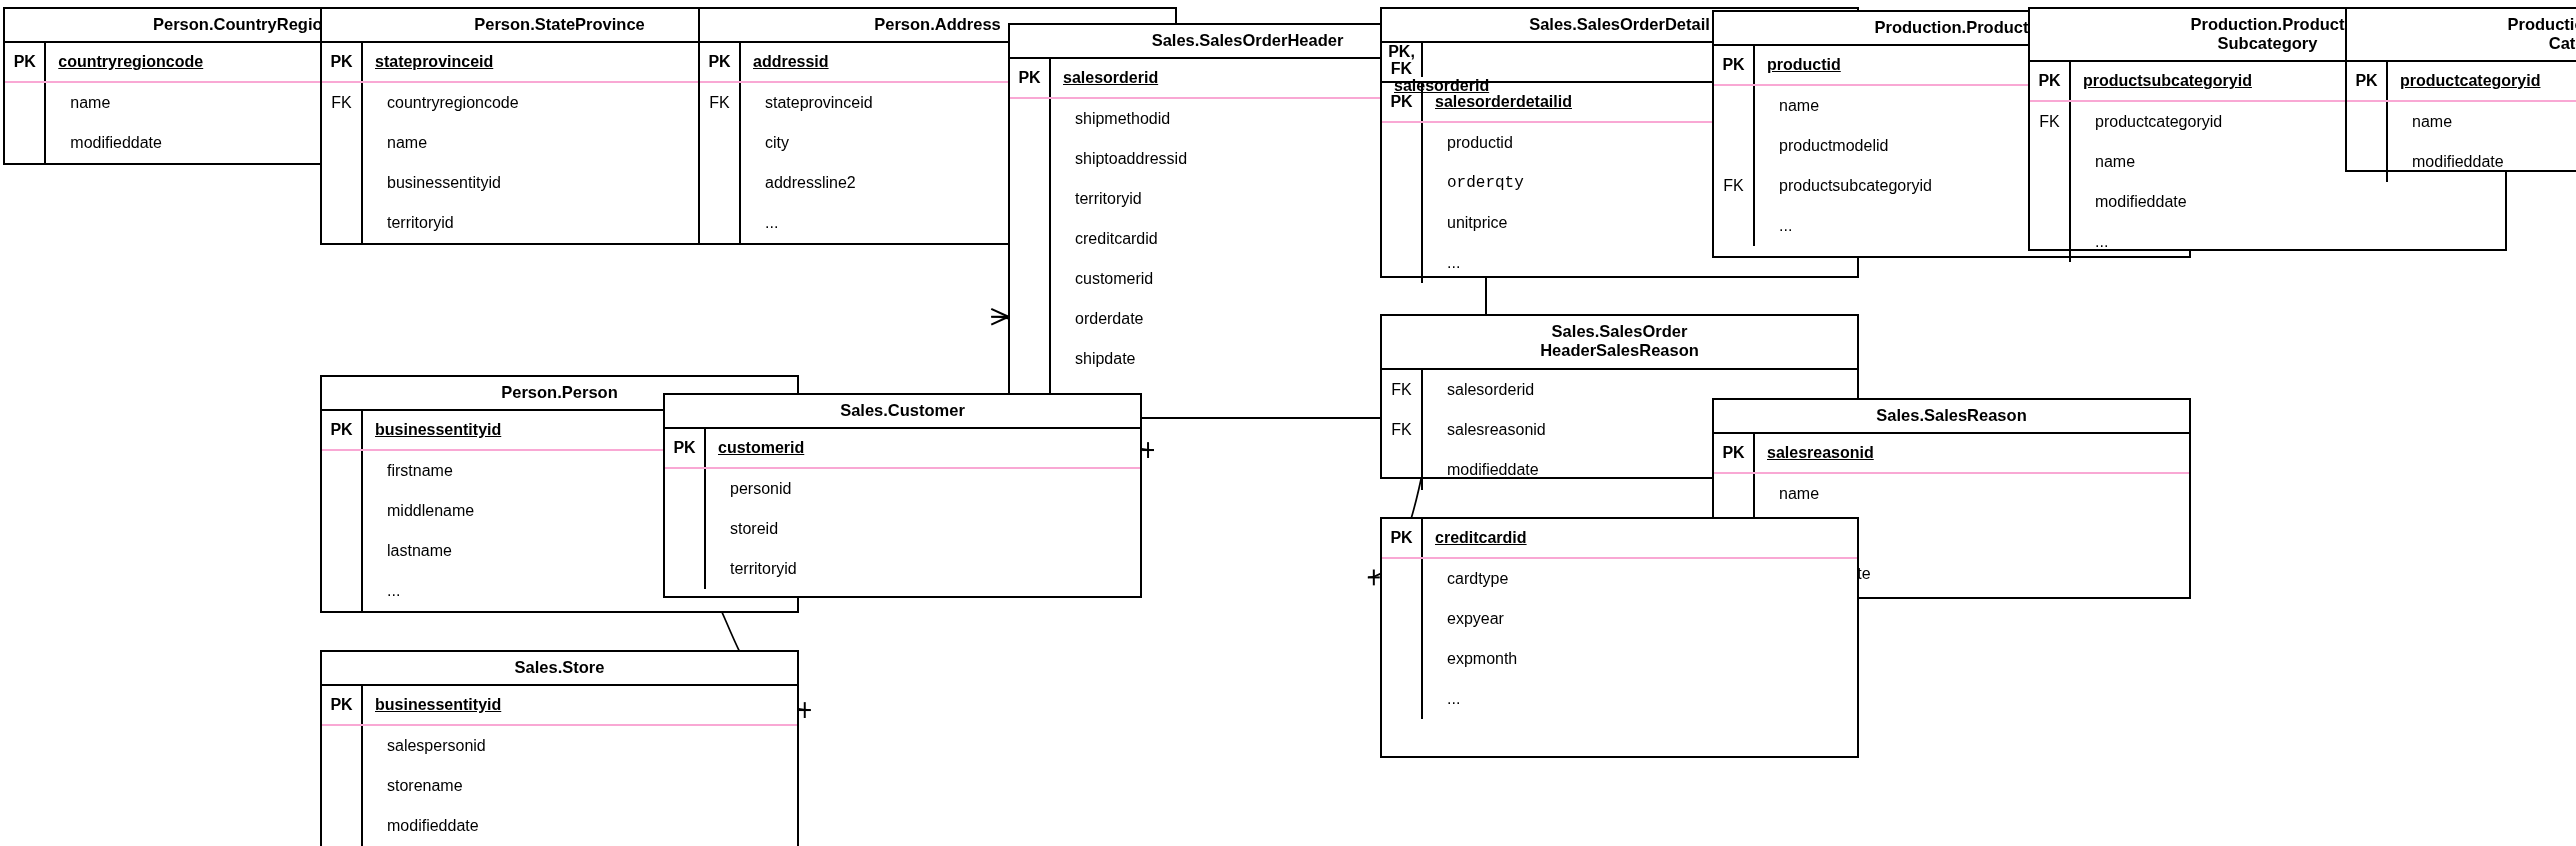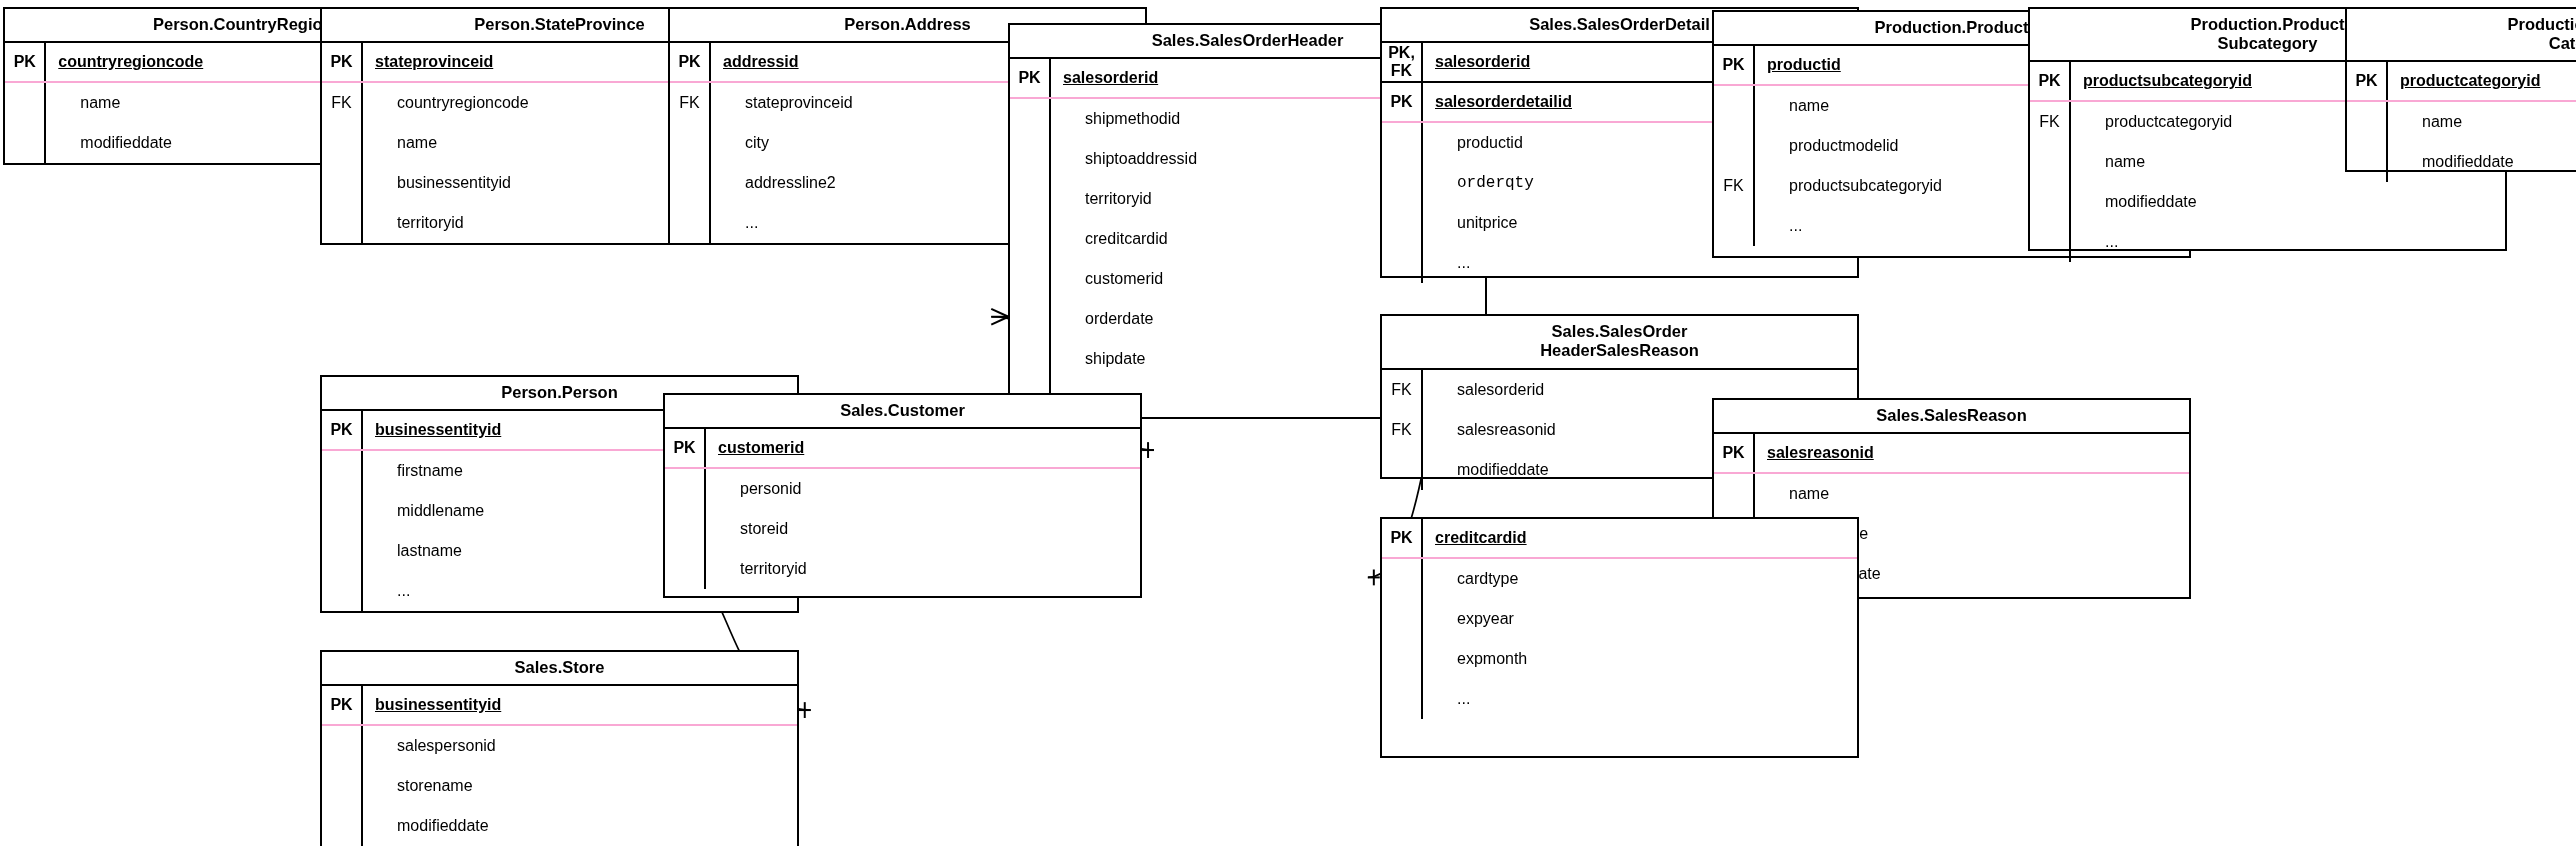--- a/index.html
+++ b/index.html
@@ -99,25 +99,24 @@
     display: flex;
     align-items: center;
     justify-content: center;
   }
   .plain-names {
     flex: 1 1 auto;
   }
   .plain-name {
     font-size: 16px;
     color: #000000;
-    padding-left: 0;
+    padding-left: 24px;
     display: flex;
     align-items: center;
     box-sizing: border-box;
-    margin-left: 34px;
   }
   .edge-path {
     fill: none;
     stroke: #000000;
     stroke-width: 2.6;
   }
   .marker-line {
     stroke: #000000;
     stroke-width: 3;
     fill: none;
@@ -246,21 +245,21 @@
             </div>
             <div class="plain-names">
               <div class="plain-name" style="height: 40px;">countryregioncode</div>
               <div class="plain-name" style="height: 40px;">name</div>
               <div class="plain-name" style="height: 40px;">businessentityid</div>
               <div class="plain-name" style="height: 40px;">territoryid</div>
             </div>
           </div>
         </div>
       </div>
-      <div class="entity" style="left: 668px; top: 6.6px; width: 479px; height: 238px;">
+      <div class="entity" style="left: 698px; top: 6.6px; width: 479px; height: 238px;">
         <div class="ent-title">Person.Address</div>
         <div class="ent-body">
           <div class="attr-row keygroup" style="height: 40px;">
             <div class="key-cell bold">PK</div>
             <div class="name-cell pk">addressid</div>
           </div>
           <div class="plain-block">
             <div class="plain-key">
               <div class="plain-key-inner" style="height: 40px;">FK</div>
               <div class="plain-key-inner" style="height: 40px;"></div>
@@ -303,21 +302,21 @@
               <div class="plain-name" style="height: 40px;">orderdate</div>
               <div class="plain-name" style="height: 40px;">shipdate</div>
               <div class="plain-name" style="height: 40px;">...</div>
             </div>
           </div>
         </div>
       </div>
       <div class="entity" style="left: 1380px; top: 6.6px; width: 479px; height: 271px;">
         <div class="ent-title">Sales.SalesOrderDetail</div>
         <div class="ent-body">
-          <div class="attr-row" style="height: 40px; border-bottom: 2px solid rgb(0, 0, 0);">
+          <div class="attr-row" style="height: 40px; border-bottom: 2px solid rgb(0, 0, 0); flex-direction: column;">
             <div class="key-cell bold">PK,
 FK</div>
             <div class="name-cell pk">salesorderid</div>
           </div>
           <div class="attr-row keygroup" style="height: 40px;">
             <div class="key-cell bold">PK</div>
             <div class="name-cell pk">salesorderdetailid</div>
           </div>
           <div class="plain-block">
             <div class="plain-key">

